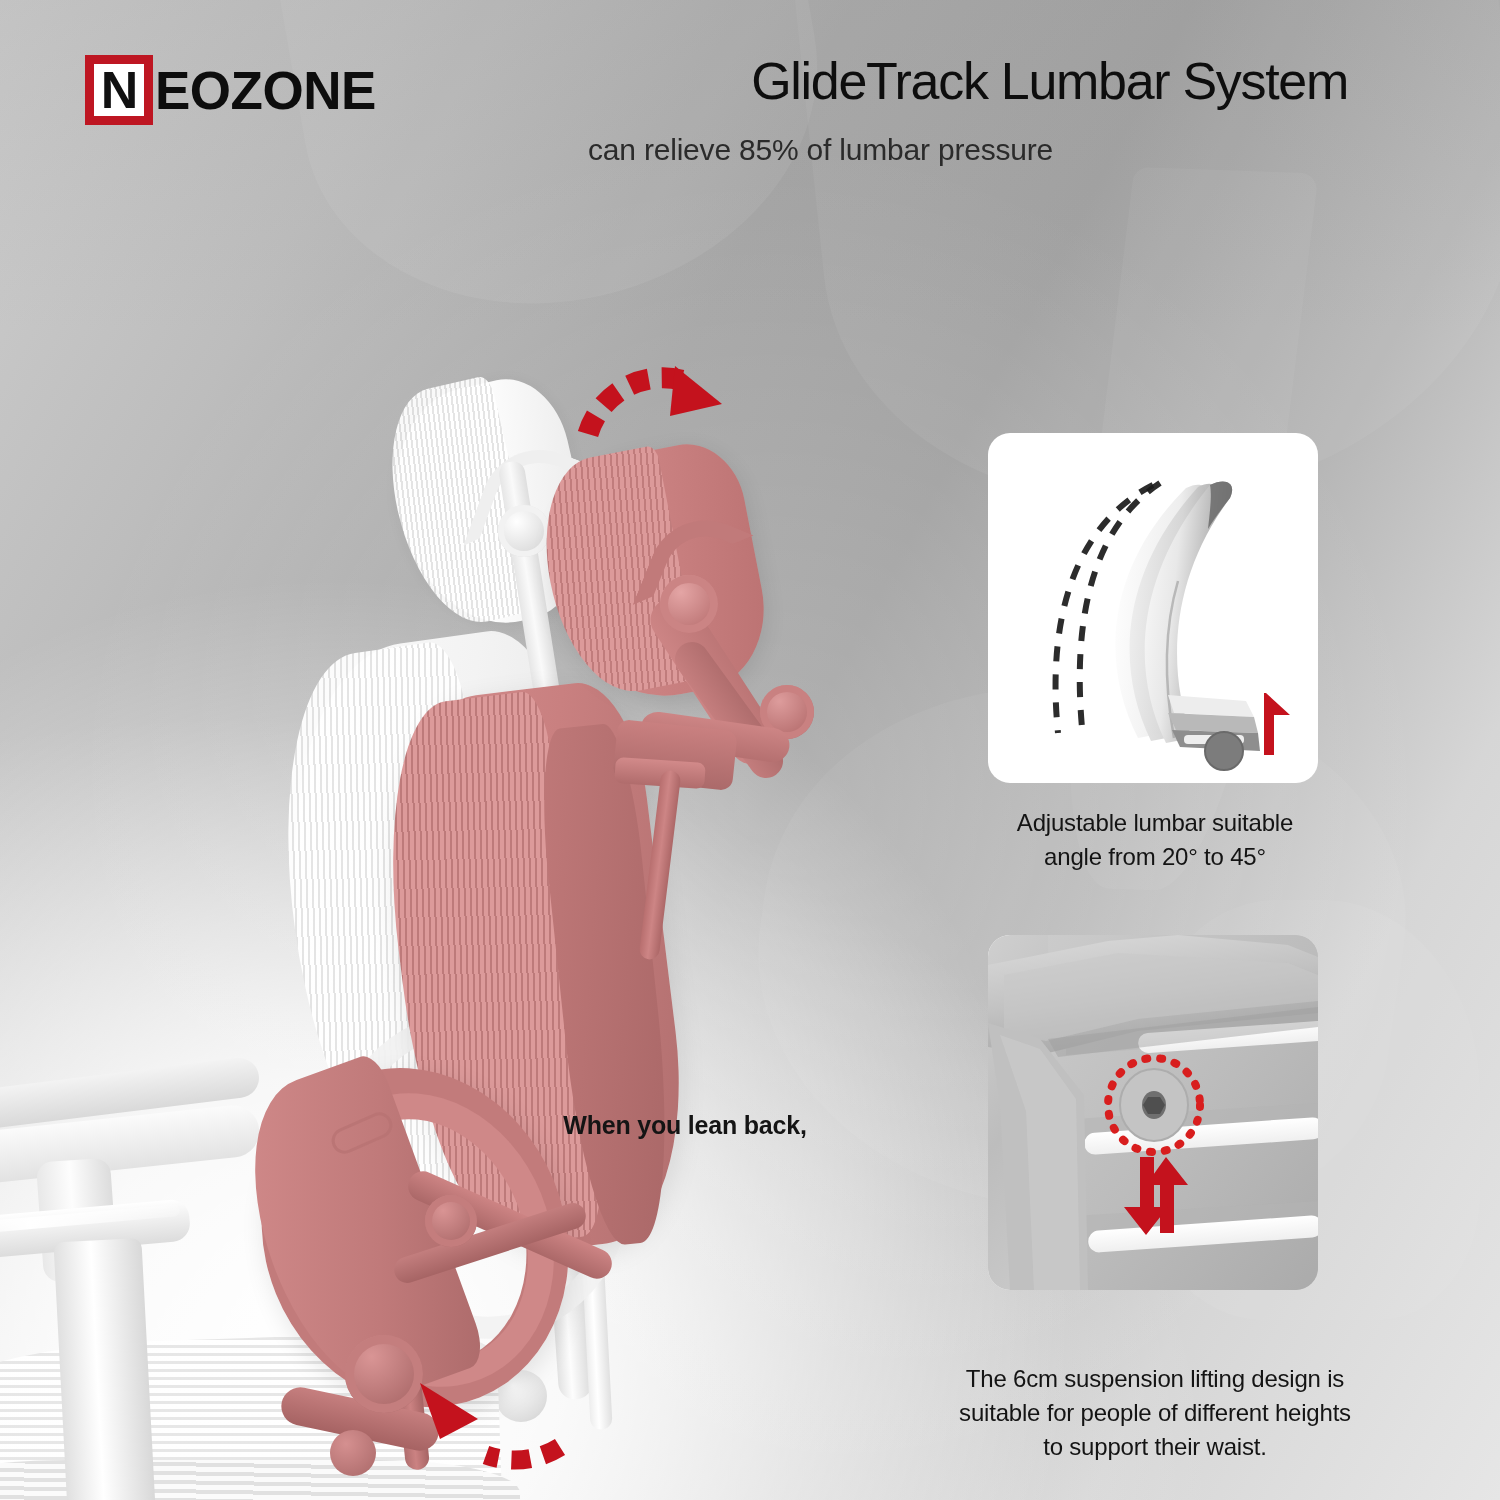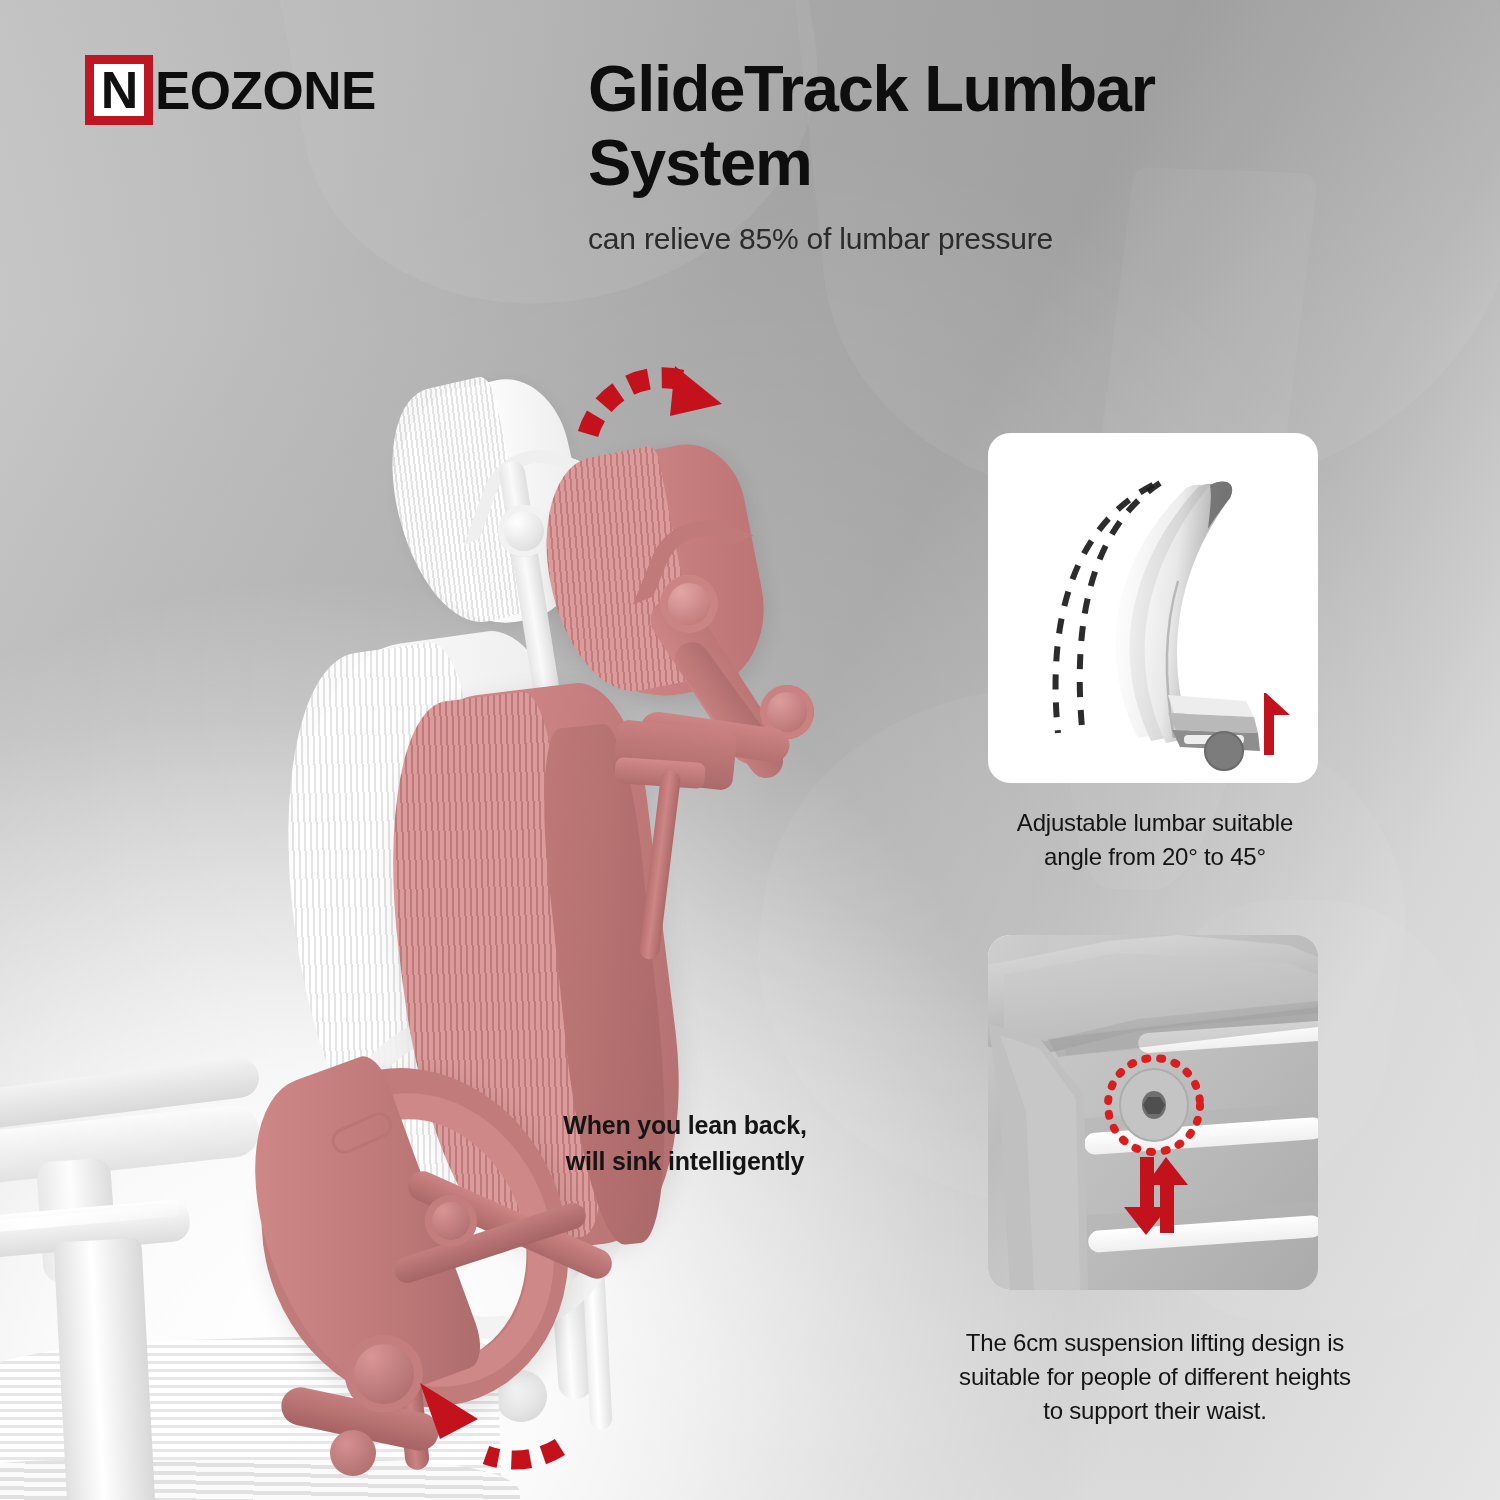--- a/index.html
+++ b/index.html
@@ -72,22 +72,22 @@
   }
   .logo-word {
     font-size:53px; font-weight:800; color:#0d0d0d; line-height:1;
     letter-spacing:-0.5px; margin-left:2px;
     font-family:"Liberation Sans", sans-serif;
     text-align:right;
   }
 
   .title-block { position:absolute; left:588px; top:52px; width:760px; }
   .main-title {
-    font-size:65px; font-weight:700; color:#0e0e0e;
-    line-height:1.14; letter-spacing:-1.3px;
+    font-size:52px; font-weight:400; color:#0e0e0e;
+    line-height:1.14; letter-spacing:-1.3px;text-align:right;
   }
   .subtitle {
     margin-top:22px;
     font-size:30px; font-weight:400; color:#2b2b2b;
     letter-spacing:-0.2px;
   }
 
   
   #chair-stage { position:absolute; left:0px; top:330px; width:960px; height:1170px; }
 
@@ -399,21 +399,21 @@
   #panel-angle-card { left:988px; top:433px; width:330px; height:350px; }
   #panel-lift-card  { left:988px; top:935px; width:330px; height:355px; }
 
   .panel-caption {
     position:absolute;
     text-align:center;
     font-size:24px; line-height:1.42; color:#141414; font-weight:400;
     letter-spacing:-0.2px;
   }
   #panel-angle-caption { left:960px; top:806px; width:390px; }
-  #panel-lift-caption  { left:930px; top:1326px; width:450px; }
+  #panel-lift-caption  { left:930px; top:1362px; width:450px; }
 
   .panel-svg { position:absolute; inset:0; width:100%; height:100%; }
 
   
   .lift-bg {
     position:absolute; inset:0;
     background:linear-gradient(128deg,#cfcfcf 0%,#bdbdbd 28%,#c9c9c9 52%,#b8b8b8 76%,#c6c6c6 100%);
   }
 </style>
 </head>
@@ -504,21 +504,20 @@
 
   <svg id="arrow-bottom" class="arrow-svg" viewBox="0 0 200 140">
     <path d="M170,112 A85,85 0 0 1 96,120" fill="none" stroke="#C4121D" stroke-width="19" stroke-dasharray="19 13" stroke-linecap="butt"></path>
     <path d="M30,48 L88,84 L50,104 Z" fill="#C4121D"></path>
   </svg>
 
 </div>
 
 <div id="center-caption">
   <div>When you lean back,</div>
-  <div>will sink intelligently</div>
 </div>
 
 <div id="panel-angle-card" class="panel-card">
   <svg class="panel-svg" viewBox="0 0 330 350" preserveAspectRatio="none">
     <defs>
       <linearGradient id="lumGrad" x1="0" y1="0" x2="1" y2="0.3">
         <stop offset="0%" stop-color="#fbfbfb"></stop>
         <stop offset="42%" stop-color="#e8e8e8"></stop>
         <stop offset="72%" stop-color="#bdbdbd"></stop>
         <stop offset="100%" stop-color="#8d8d8d"></stop>

